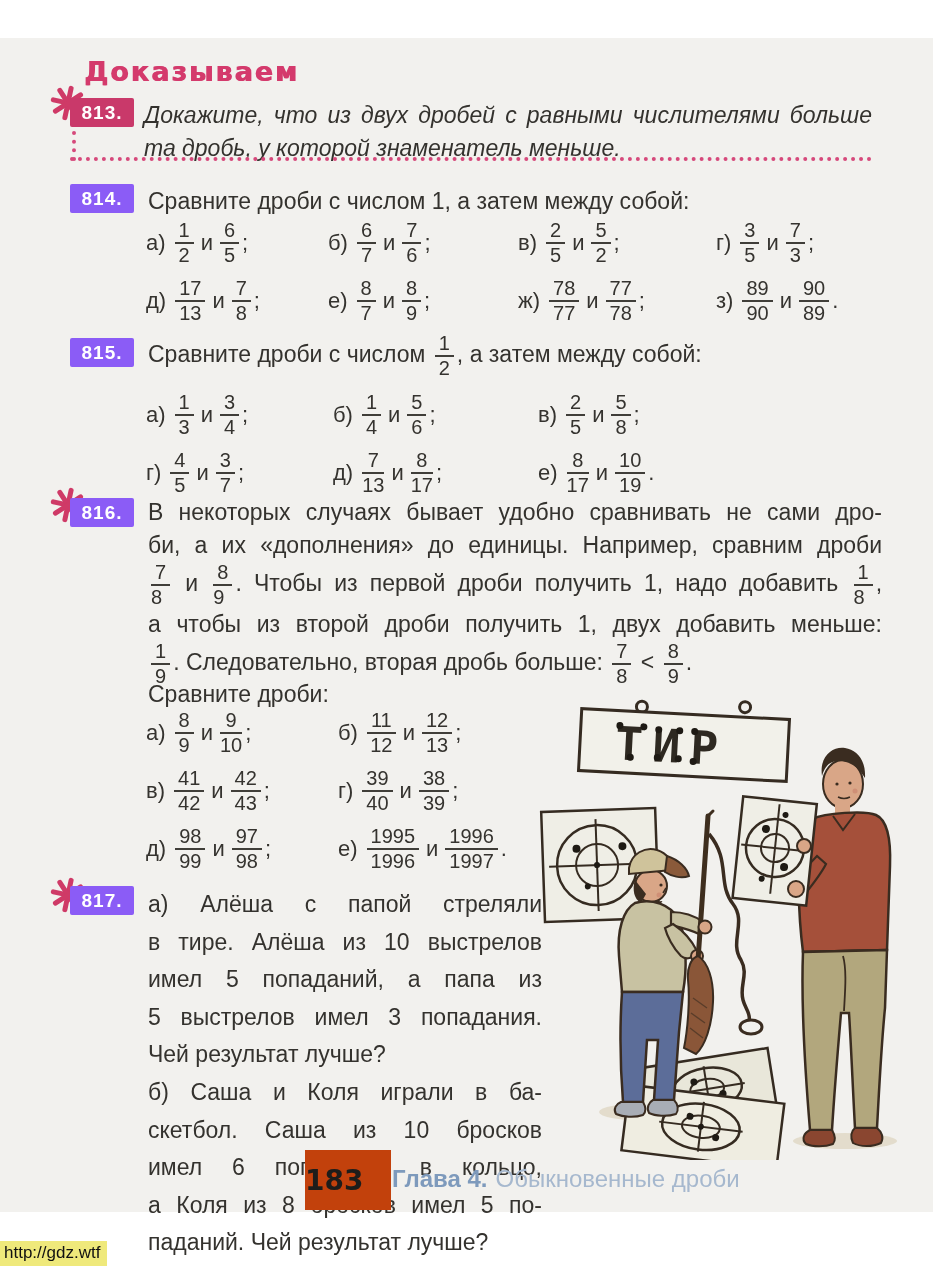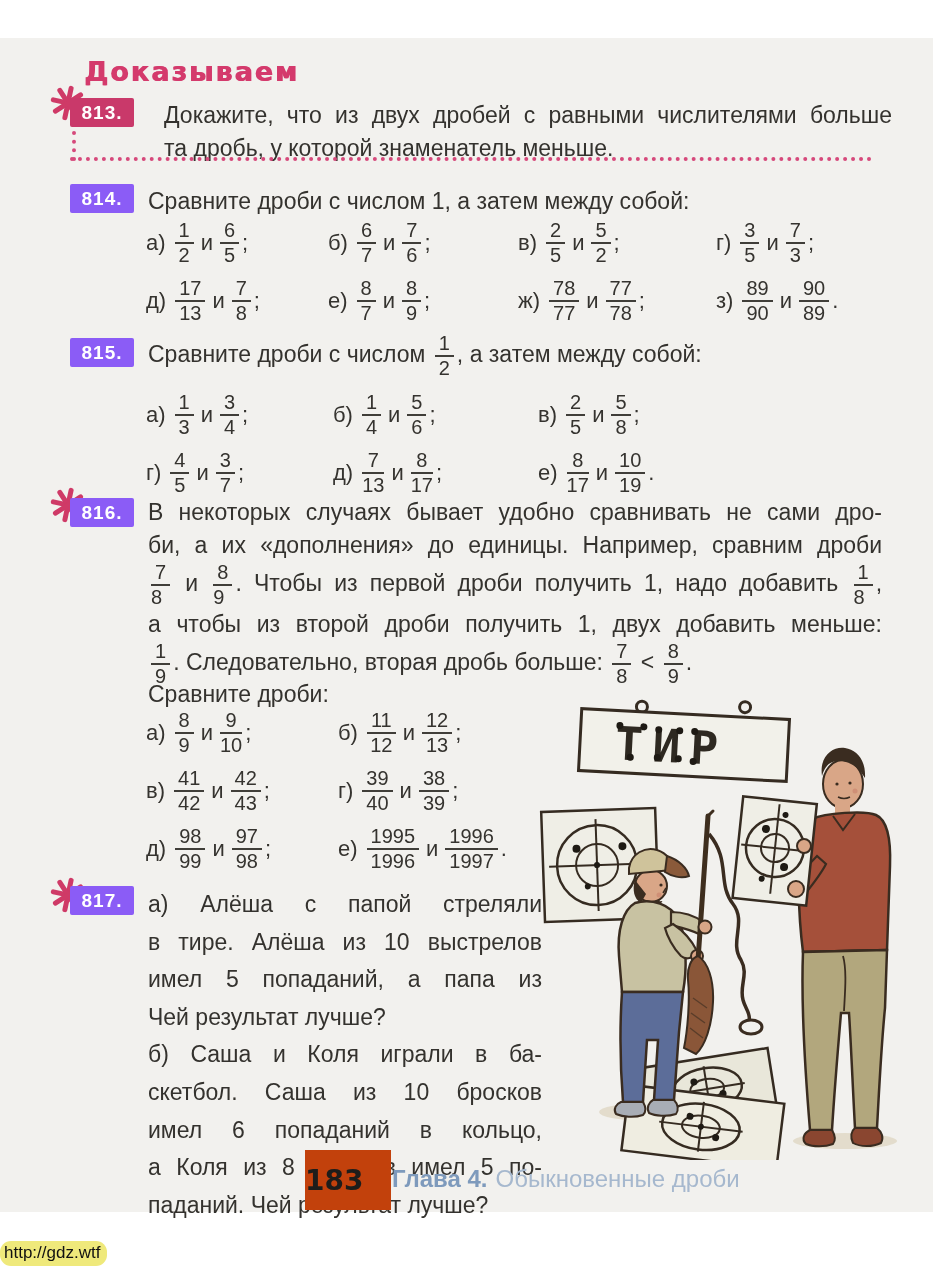--- a/index.html
+++ b/index.html
@@ -62,21 +62,21 @@
   
   .pagenum-box{left:305px;top:1150px;width:86px;height:60px;background:#c2410c;
     display:flex;align-items:center;justify-content:flex-start;
     font-family:"DejaVu Sans", sans-serif;font-weight:bold;font-size:28px;color:#1d1d1b;}
   .chapter{left:392px;top:1165px;font-size:24px;}
   .chapter .b{font-weight:bold;color:#7e9abc;}
   .chapter .l{color:#a6b8ce;margin-left:8px;}
 
   
   .wm{left:0;top:1241px;background:#efe97b;color:#111;
-      font-size:17px;padding:2px 7px 3px 4px;border-radius:11px;}
+      font-size:17px;padding:2px 7px 3px 4px;}
 
   .illus{left:535px;top:698px;width:398px;height:462px;}
 </style>
 </head>
 <body>
 
 <div class="page-bg"></div>
 
 <div class="abs sec-hdr">Доказываем</div>
 
@@ -84,21 +84,21 @@
   <svg width="38" height="38" viewBox="0 0 38 38">
     <g stroke="#cf3a67" stroke-width="5" stroke-linecap="round" transform="rotate(12 19 19)">
       <line x1="19" y1="4" x2="19" y2="34"></line>
         <line x1="4" y1="19" x2="34" y2="19"></line>
       <line x1="8.4" y1="8.4" x2="29.6" y2="29.6"></line>
         <line x1="29.6" y1="8.4" x2="8.4" y2="29.6"></line>
     </g>
   </svg>
 </div>
 <div class="abs badge pink" style="left:70px;top:98px;">813.</div>
-<div class="abs txt" style="left:164px;top:99px;width:728px;" id="text813">
+<div class="abs txt" style="left:144px;top:99px;width:728px;font-style:italic;" id="text813">
     <div class="pline just">Докажите, что из двух дробей с равными числителями больше</div>
     <div class="pline">та дробь, у которой знаменатель меньше.</div>
   </div>
 <div class="abs dot-v"></div>
 <div class="abs dot-h"></div>
 
 <div class="abs badge brown" style="left:70px;top:184px;">814.</div>
 <div class="abs txt" style="left:148px;top:185px;width:730px;">Сравните дроби с числом 1, а затем между собой:</div>
 <div class="abs grid g814" style="left:146px;top:214px;width:742px;" id="list814">
     <span class="citem">
@@ -538,20 +538,21 @@
       <line x1="8.4" y1="8.4" x2="29.6" y2="29.6"></line>
         <line x1="29.6" y1="8.4" x2="8.4" y2="29.6"></line>
     </g>
   </svg>
 </div>
 <div class="abs badge brown" style="left:70px;top:886px;">817.</div>
 <div class="abs txt" style="left:148px;top:886px;width:394px;line-height:37.6px;" id="text817">
     <div class="pline just">а) Алёша с папой стреляли</div>
     <div class="pline just">в тире. Алёша из 10 выстрелов</div>
     <div class="pline just">имел 5 попаданий, а папа из</div>
+    <div class="pline just">5 выстрелов имел 3 попадания.</div>
     <div class="pline">Чей результат лучше?</div>
     <div class="pline just">б) Саша и Коля играли в ба-</div>
     <div class="pline just">скетбол. Саша из 10 бросков</div>
     <div class="pline just">имел 6 попаданий в кольцо,</div>
     <div class="pline just">а Коля из 8 бросков имел 5 по-</div>
     <div class="pline">паданий. Чей результат лучше?</div>
   </div>
 
 <div class="abs pagenum-box">
   <span>183</span>

